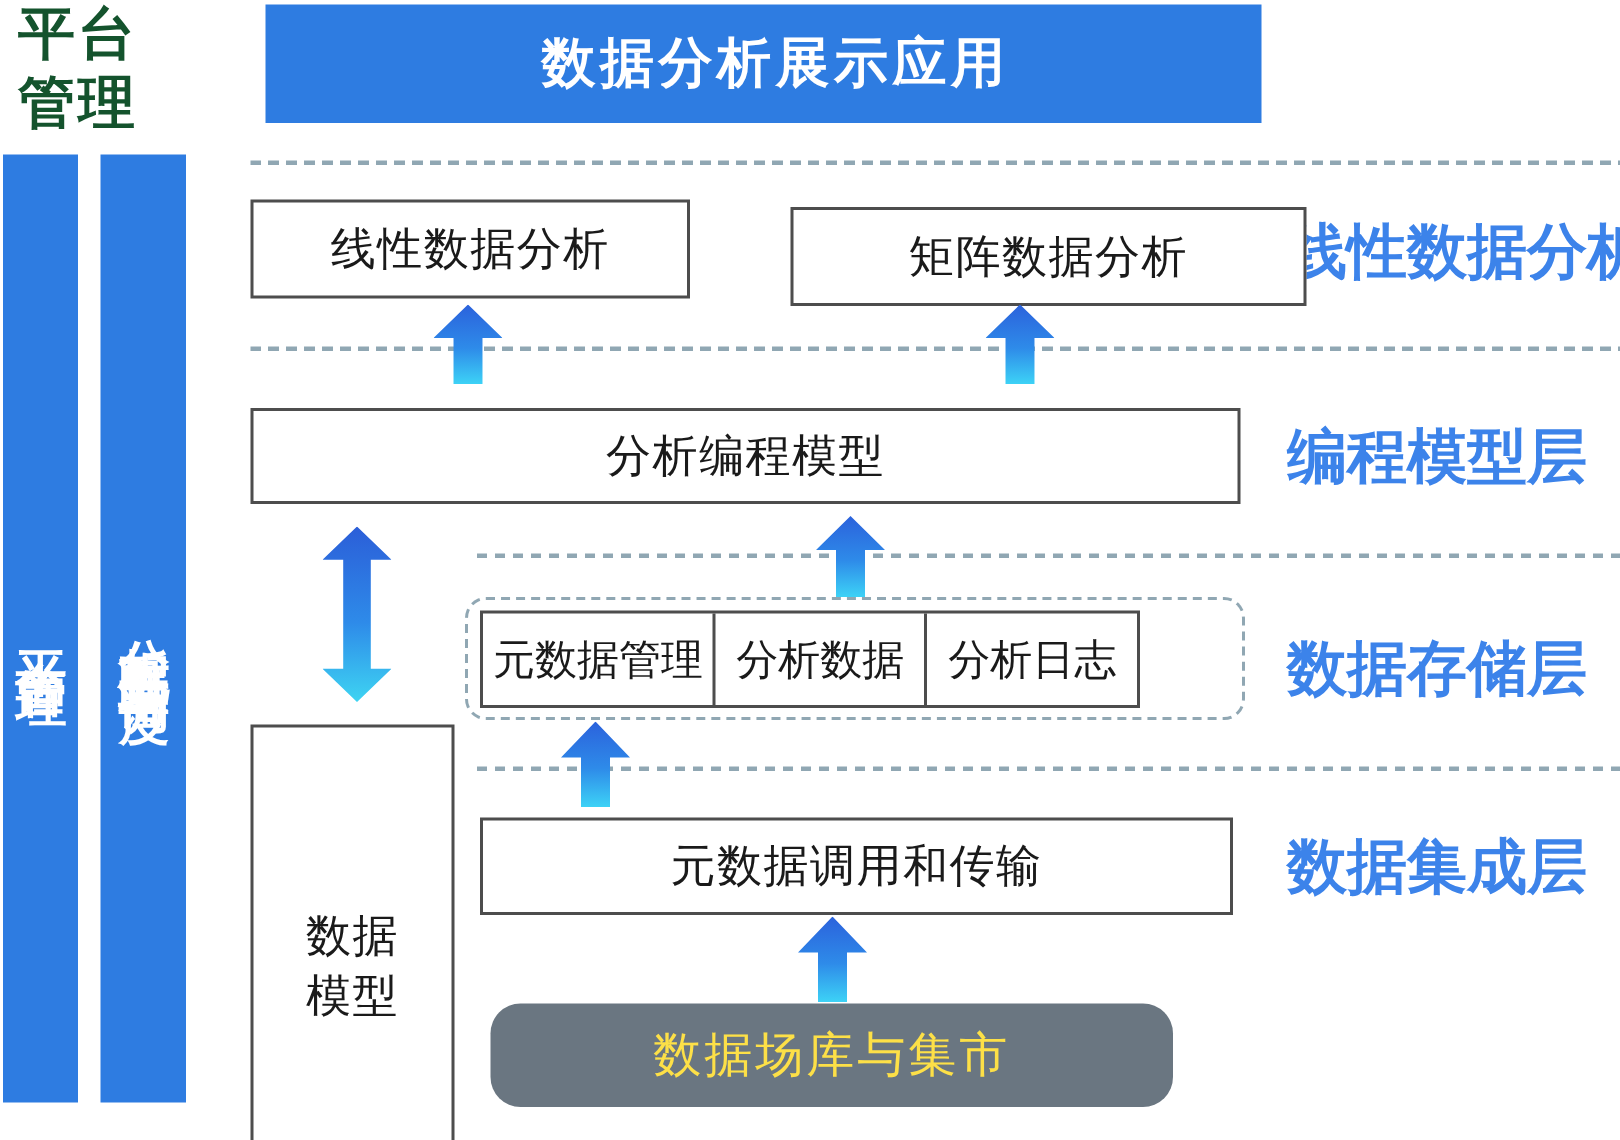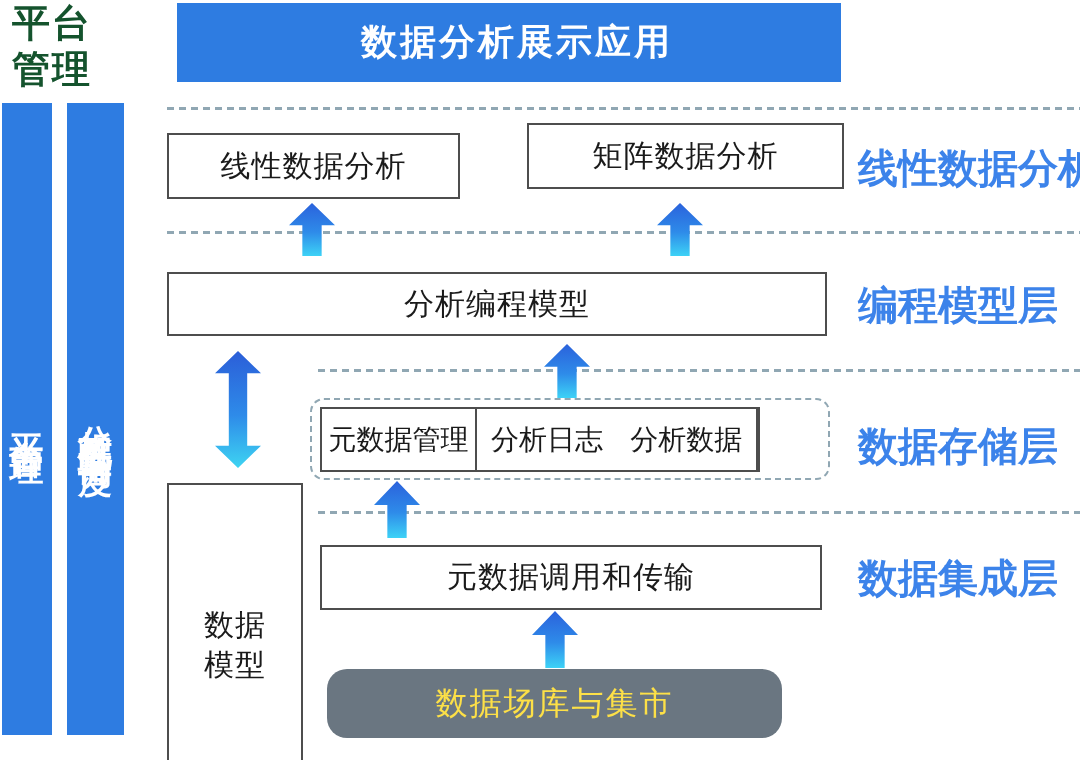--- a/index.html
+++ b/index.html
@@ -44,21 +44,21 @@
     color:#3C83EA;font-size:40px;font-weight:700;line-height:44px;white-space:nowrap;
   }
   .ll-1{top:146px;} .ll-2{top:283px;} .ll-3{top:424px;} .ll-4{top:556px;}
   
   .wbox{
     position:absolute;background:#fff;border:2px solid #4D4D4D;box-sizing:border-box;
     display:flex;align-items:center;justify-content:center;
     color:#1a1a1a;font-size:30px;font-weight:400;letter-spacing:1px;white-space:nowrap;
   }
   .box-linear{left:167px;top:133px;width:293px;height:66px;}
-  .box-matrix{left:527px;top:123px;width:317px;height:66px;}
+  .box-matrix{left:527px;top:138px;width:344px;height:66px;}
   .box-prog{left:167px;top:272px;width:660px;height:64px;}
   .box-transfer{left:320px;top:545px;width:502px;height:65px;}
   .box-datamodel{left:167px;top:483px;width:136px;height:324px;
     flex-direction:column;line-height:40px;}
   
   .storage-wrap{
     position:absolute;left:310px;top:398px;width:520px;height:82px;box-sizing:border-box;
     border:2px dashed #90A7B3;border-radius:14px;background:#fff;
   }
   .storage-table{
@@ -127,22 +127,22 @@
   <div class="layer-label ll-4">数据集成层</div>
 
   <div class="wbox box-linear">线性数据分析</div>
   <div class="wbox box-matrix">矩阵数据分析</div>
 
   <div class="wbox box-prog">分析编程模型</div>
 
   <div class="storage-wrap"></div>
   <div class="storage-table">
     <div class="storage-cell sc-1">元数据管理</div>
+    <div class="storage-cell sc-2">分析数据</div>
     <div class="storage-cell sc-3">分析日志</div>
-    <div class="storage-cell sc-2">分析数据</div>
   </div>
 
   <div class="wbox box-transfer">元数据调用和传输</div>
   <div class="wbox box-datamodel">
     <div>数据</div>
     <div>模型</div>
   </div>
   <div class="source-box">
     <span>数据场库与集市</span>
   </div>

